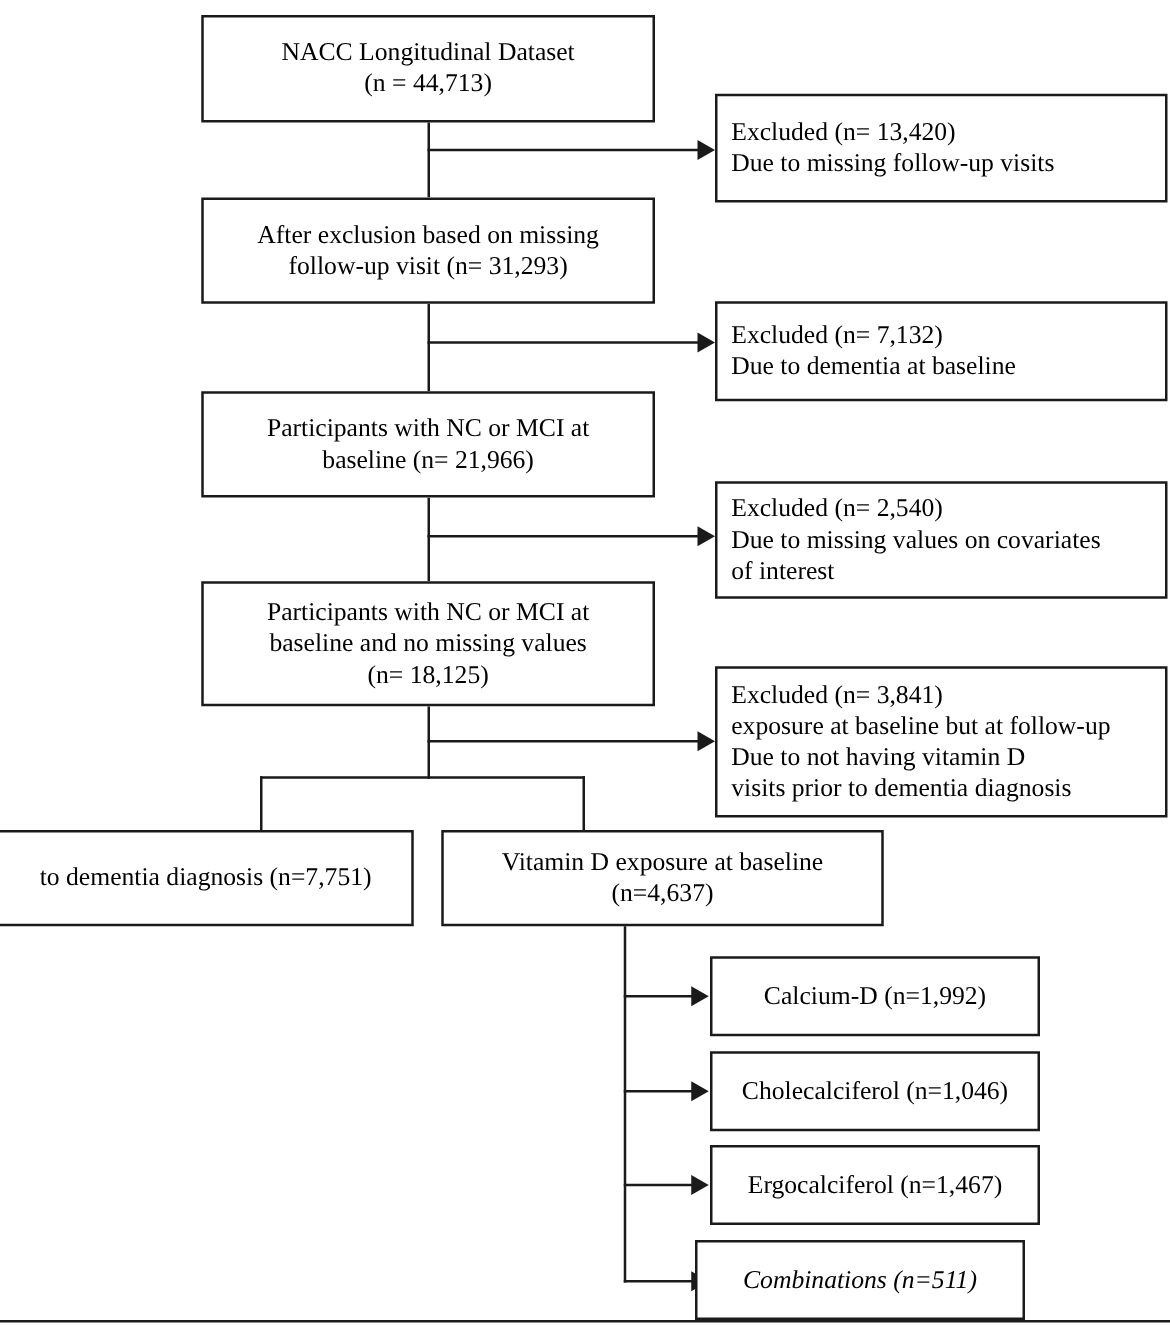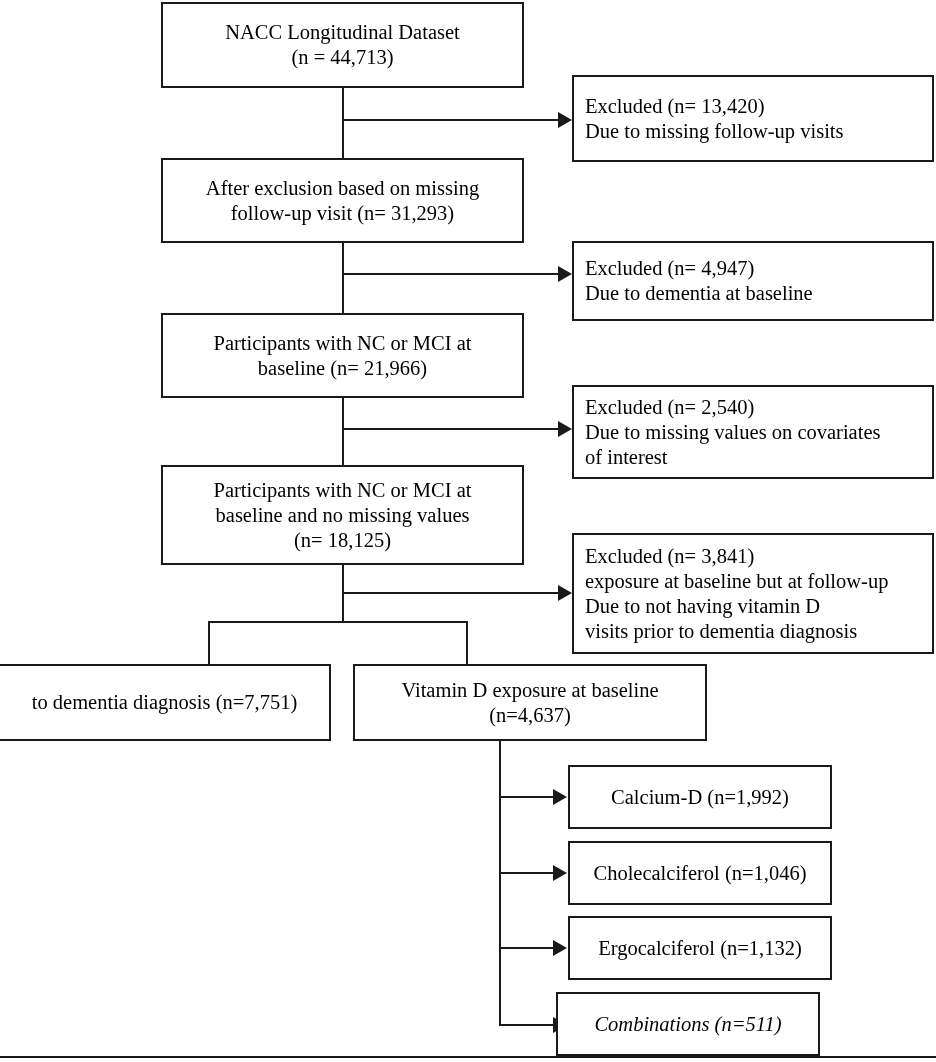--- a/index.html
+++ b/index.html
@@ -104,21 +104,21 @@
 
   <div class="conn h" style="left:499px; top:872px; width:56px;"></div>
   <div class="arrowhead" style="left:553px; top:865px;"></div>
 
   <div class="conn h" style="left:499px; top:947px; width:56px;"></div>
   <div class="arrowhead" style="left:553px; top:940px;"></div>
 
   <div class="conn h" style="left:499px; top:1024px; width:56px;"></div>
   <div class="arrowhead" style="left:553px; top:1017px;"></div>
 
-  <div class="node center" style="left:161px; top:2px; width:363px; height:86px;">
+  <div class="node center" style="left:161px; top:12px; width:363px; height:86px;">
     <span class="line">NACC Longitudinal Dataset</span>
     <span class="line">(n = 44,713)</span>
   </div>
 
   <div class="node center" style="left:161px; top:158px; width:363px; height:85px;">
     <span class="line">After exclusion based on missing</span>
     <span class="line">follow-up visit (n= 31,293)</span>
   </div>
 
   <div class="node center" style="left:161px; top:313px; width:363px; height:85px;">
@@ -131,21 +131,21 @@
     <span class="line">baseline and no missing values</span>
     <span class="line">(n= 18,125)</span>
   </div>
 
   <div class="node left" style="left:572px; top:75px; width:362px; height:87px;">
     <span class="line">Excluded (n= 13,420)</span>
     <span class="line">Due to missing follow-up visits</span>
   </div>
 
   <div class="node left" style="left:572px; top:241px; width:362px; height:80px;">
-    <span class="line">Excluded (n= 4,947)</span>
+    <span class="line">Excluded (n= 7,132)</span>
     <span class="line">Due to dementia at baseline</span>
   </div>
 
   <div class="node left" style="left:572px; top:385px; width:362px; height:94px;justify-content:center;">
     <span class="line">Excluded (n= 2,540)</span>
     <span class="line">Due to missing values on covariates</span>
     <span class="line">of interest</span>
   </div>
 
   <div class="node left" style="left:572px; top:533px; width:362px; height:121px;">
@@ -166,21 +166,21 @@
 
   <div class="node center" style="left:568px; top:765px; width:264px; height:64px;">
     <span class="line">Calcium-D (n=1,992)</span>
   </div>
 
   <div class="node center" style="left:568px; top:841px; width:264px; height:64px;">
     <span class="line">Cholecalciferol (n=1,046)</span>
   </div>
 
   <div class="node center" style="left:568px; top:916px; width:264px; height:64px;">
-    <span class="line">Ergocalciferol (n=1,132)</span>
+    <span class="line">Ergocalciferol (n=1,467)</span>
   </div>
 
   <div class="node center" style="left:556px; top:992px; width:264px; height:64px;font-style:italic;">
     <span class="line">Combinations (n=511)</span>
   </div>
 
   <div class="bottom-rule" style="top:1056px;"></div>
 
 </div>
 

